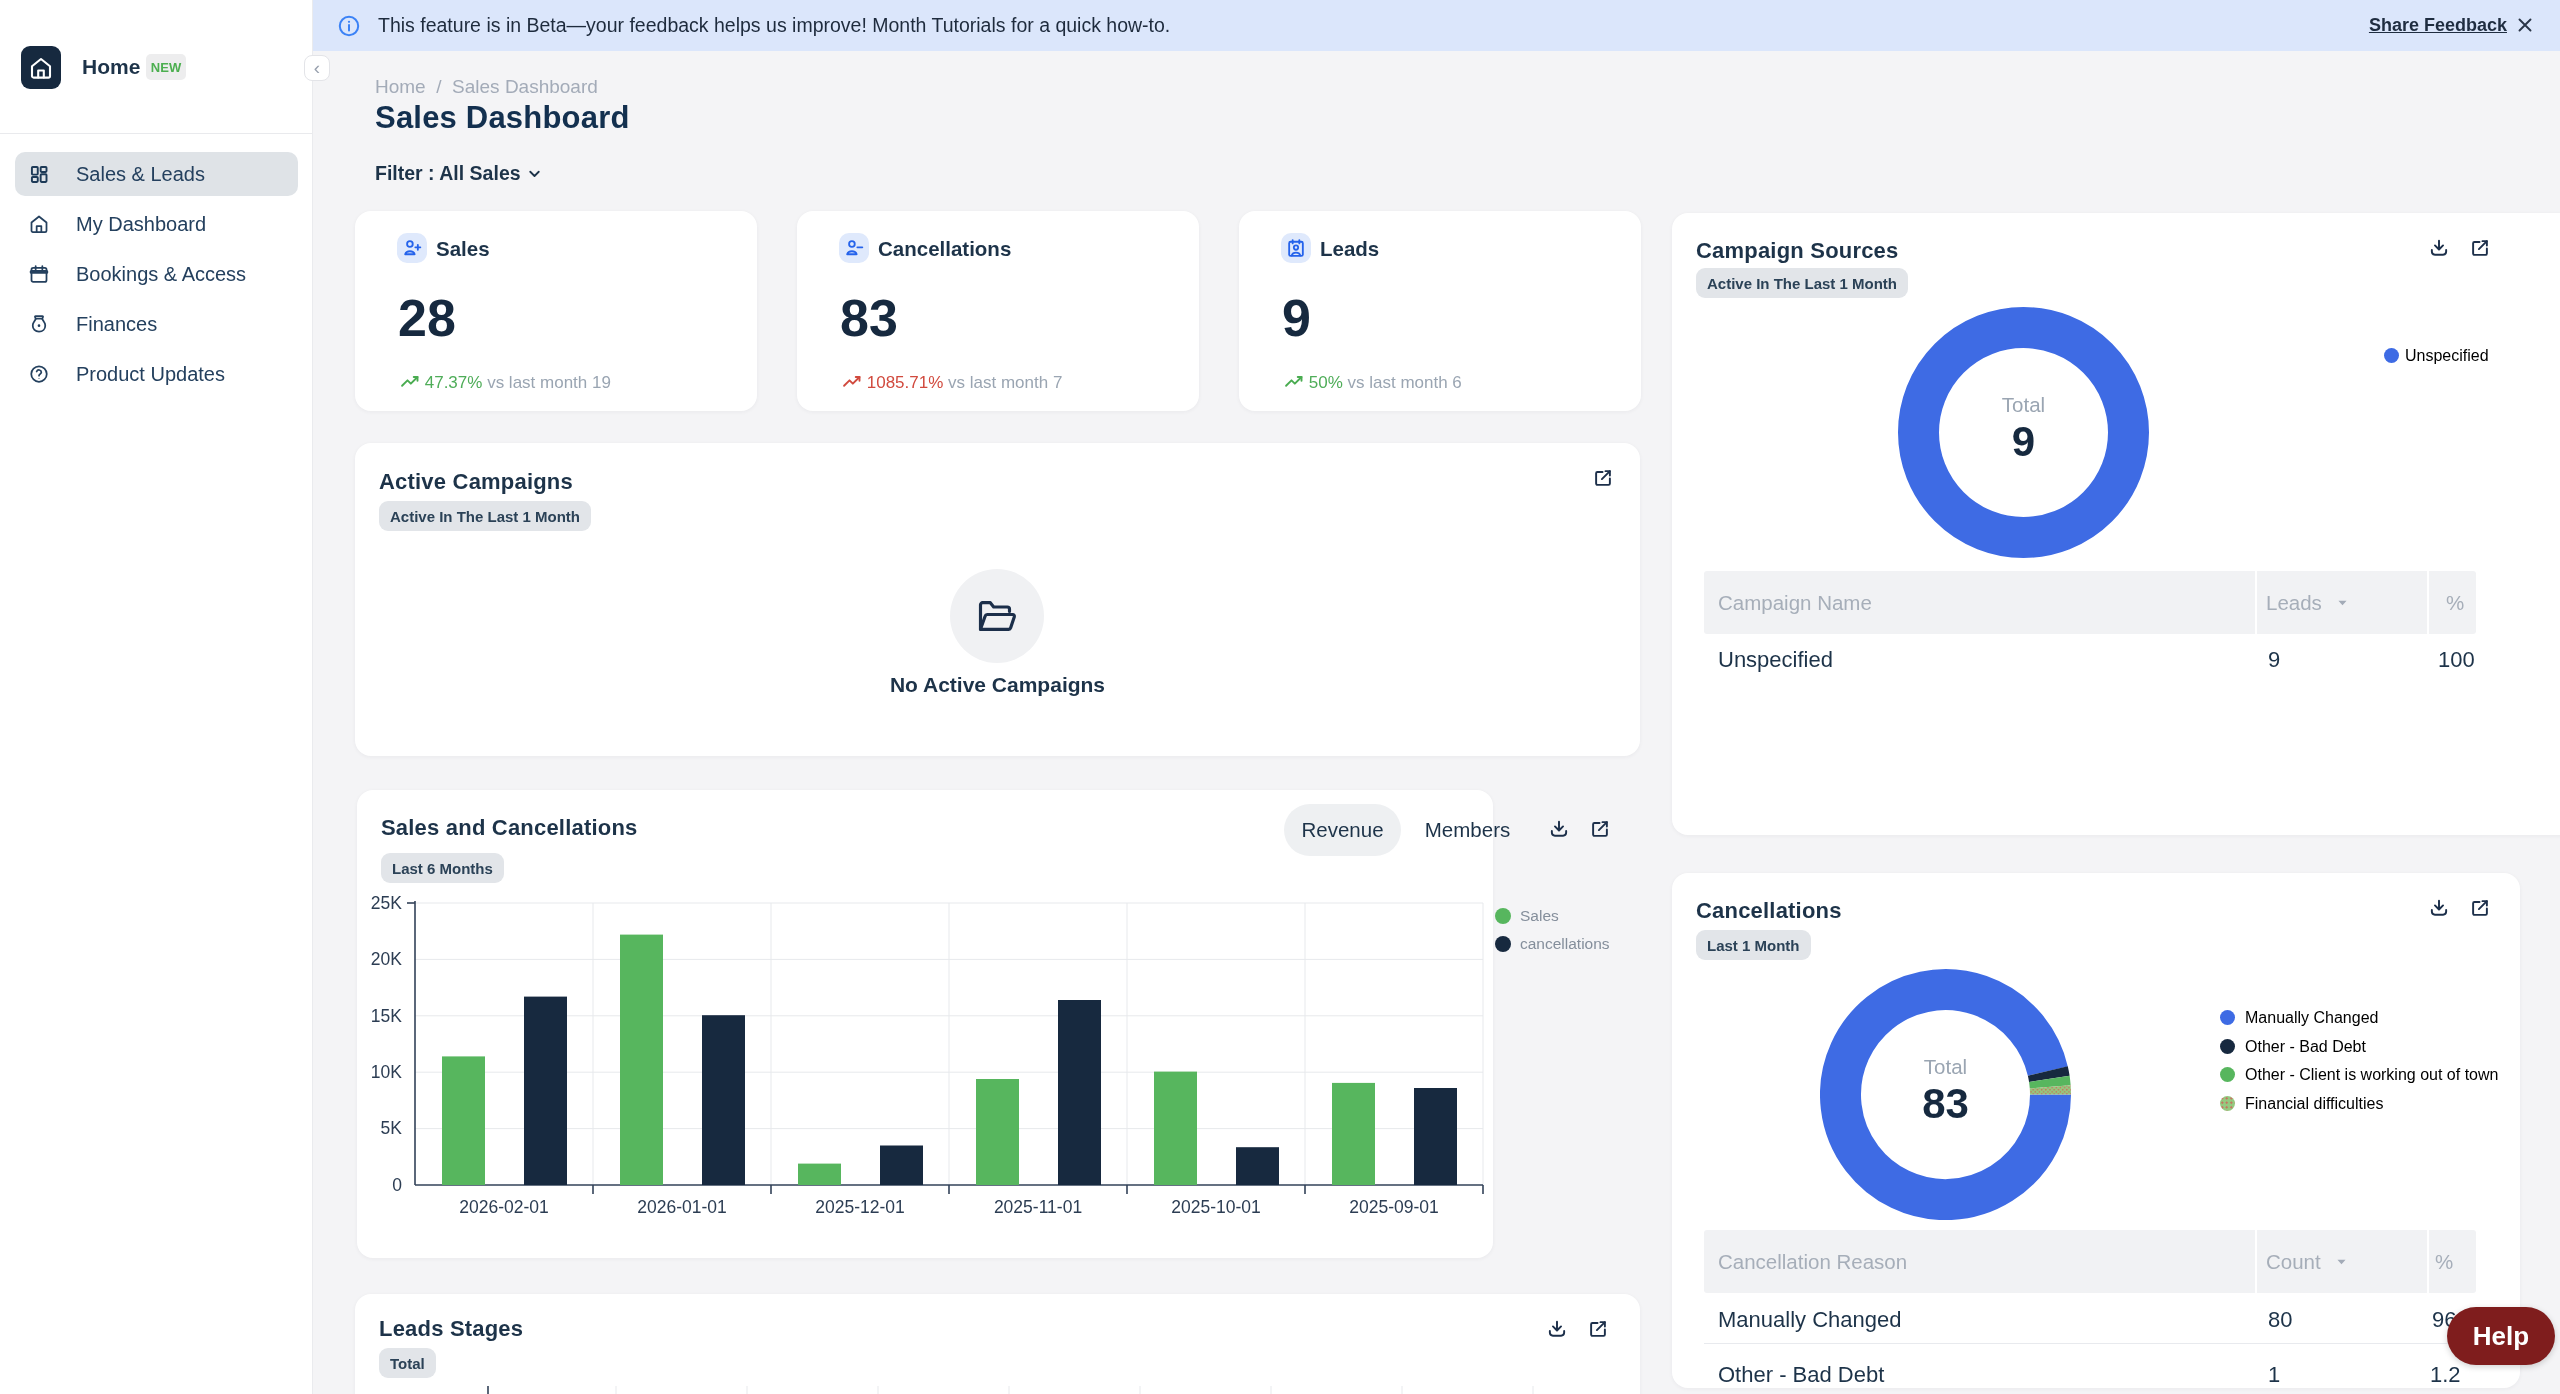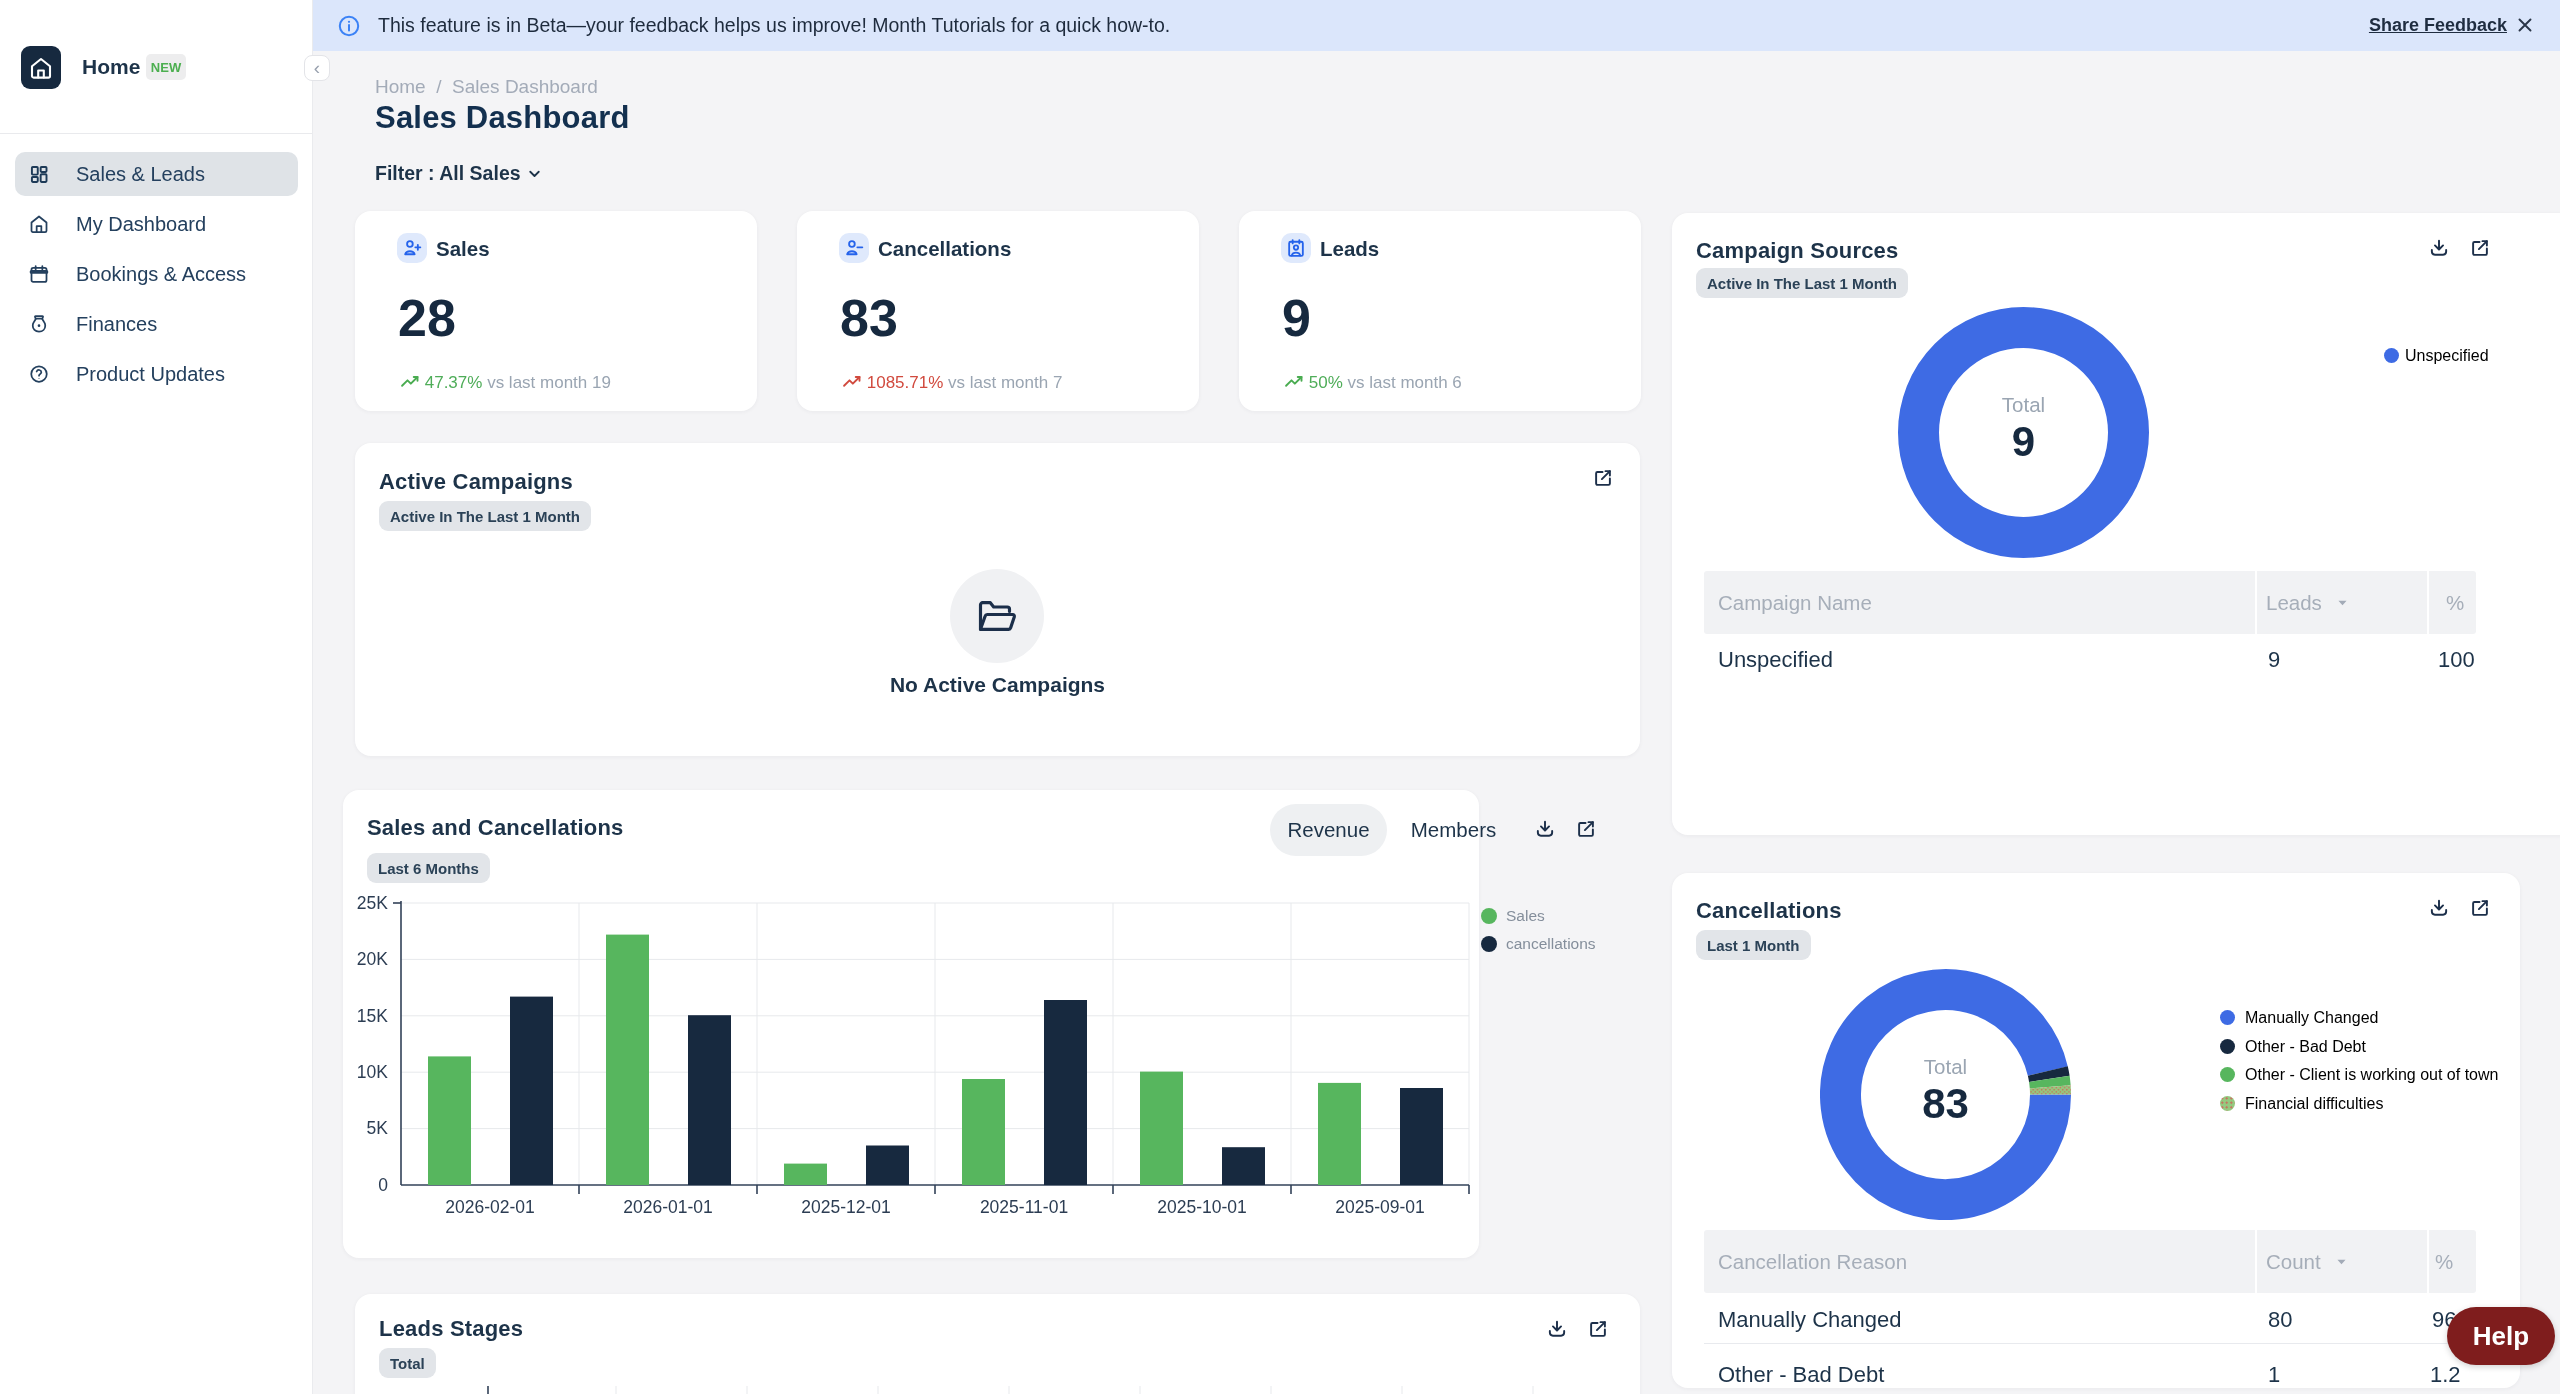--- a/index.html
+++ b/index.html
@@ -204,21 +204,21 @@
     </svg>
   <div class="chip dots" style="left:24px; top:58px;">Active In The Last 1 Month</div>
   <div class="abs dots" style="left:595px; top:126px; width:94px; height:94px; border-radius:50%; background:#f0f1f3;"></div>
   <svg class="abs" style="left:623px; top:157px;" width="40" height="32" viewBox="0 0 24 19" fill="none" stroke="#1c2f4a" stroke-width="1.9" stroke-linecap="round" stroke-linejoin="round">
       <path d="M1.5 17.5V2.8A1.3 1.3 0 0 1 2.8 1.5h4.6l2 2.6h8.2a1.3 1.3 0 0 1 1.3 1.3v1.4"></path>
       <path d="M1.5 17.5l2.8-8a1.3 1.3 0 0 1 1.2-.9h15.3a1 1 0 0 1 1 1.3l-2.2 6.7a1.3 1.3 0 0 1-1.2.9Z"></path>
     </svg>
   <div class="abs navy" style="left:0; top:230px; width:100%; text-align:center; font-size:21px; font-weight:bold;">No Active Campaigns</div>
 </div>
 
-<div class="card" style="left:343px; top:790px; width:1136px; height:468px;">
+<div class="card" style="left:357px; top:790px; width:1136px; height:468px;">
   <div class="cardtitle" style="position:absolute; left:24px; top:25px;">Sales and Cancellations</div>
   <div class="abs dots" style="left:927px; top:14px; width:117px; height:52px; border-radius:26px; background:#eef0f2;"></div>
   <div class="abs navy" style="left:927px; top:14px; width:117px; height:52px; display:flex; align-items:center; justify-content:center; font-size:20.5px;">Revenue</div>
   <div class="abs navy" style="left:1067px; top:14px; width:87px; height:52px; display:flex; align-items:center; justify-content:center; font-size:20.5px;">Members</div>
   <svg class="iconbtn" style="left:1191px; top:28px;" viewBox="0 0 24 24" fill="none" stroke="#1c2f4a" stroke-width="2.1" stroke-linecap="round" stroke-linejoin="round">
       <path d="M12 4v9.3M7.6 9.2l4.4 4.4 4.4-4.4"></path>
       <path d="M4.2 14.2v1.7a3.4 3.4 0 0 0 3.4 3.4h8.8a3.4 3.4 0 0 0 3.4-3.4v-1.7"></path>
     </svg>
   <svg class="iconbtn" style="left:1232px; top:28px;" viewBox="0 0 24 24" fill="none" stroke="#1c2f4a" stroke-width="2.1" stroke-linecap="round" stroke-linejoin="round">
       <path d="M19.5 12.5v5.6a1.4 1.4 0 0 1-1.4 1.4H5.9a1.4 1.4 0 0 1-1.4-1.4V6.9a1.4 1.4 0 0 1 1.4-1.4h5.6"></path>

